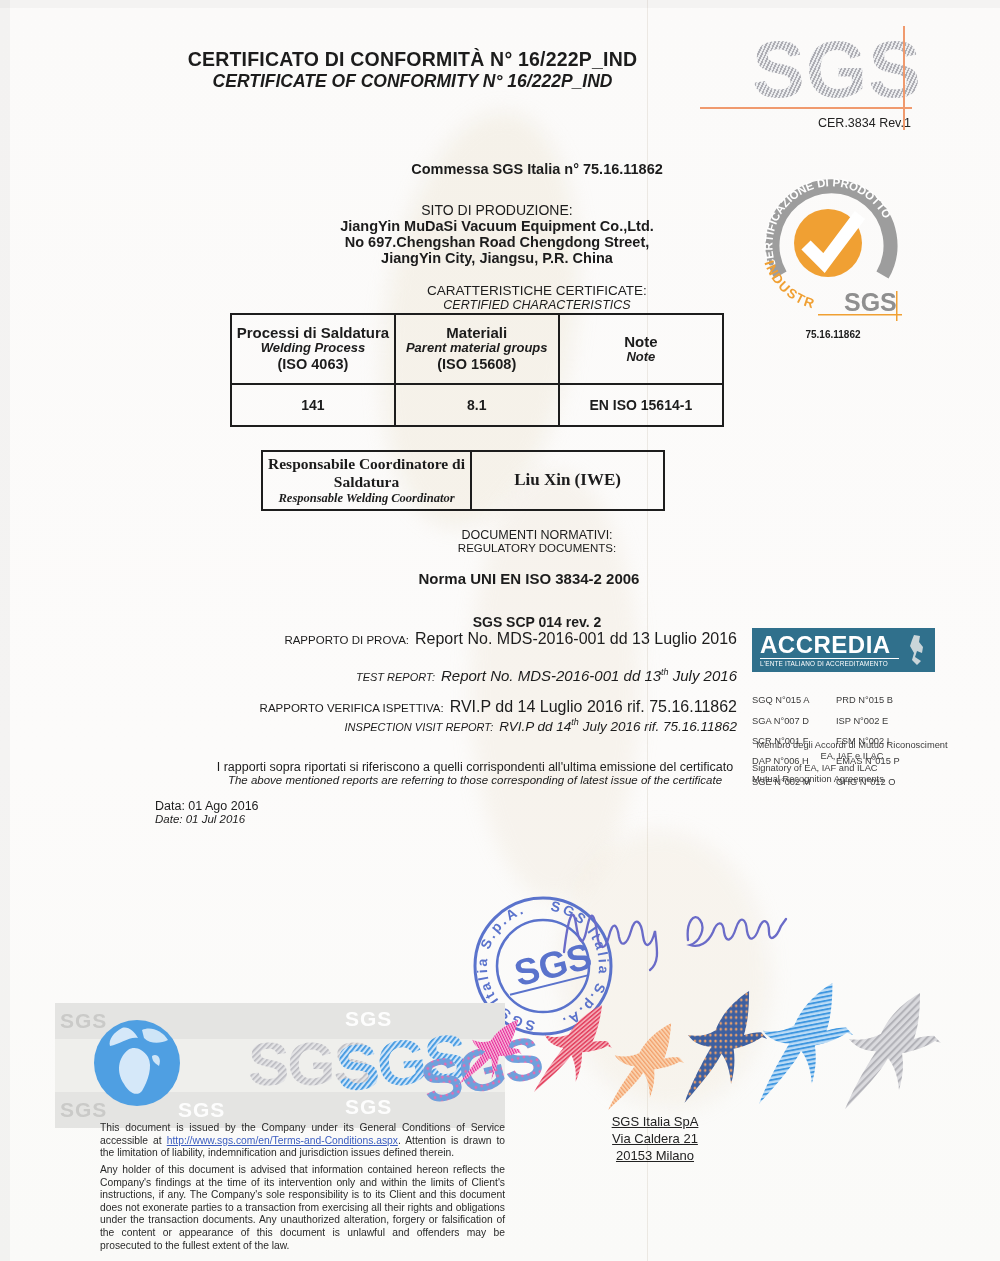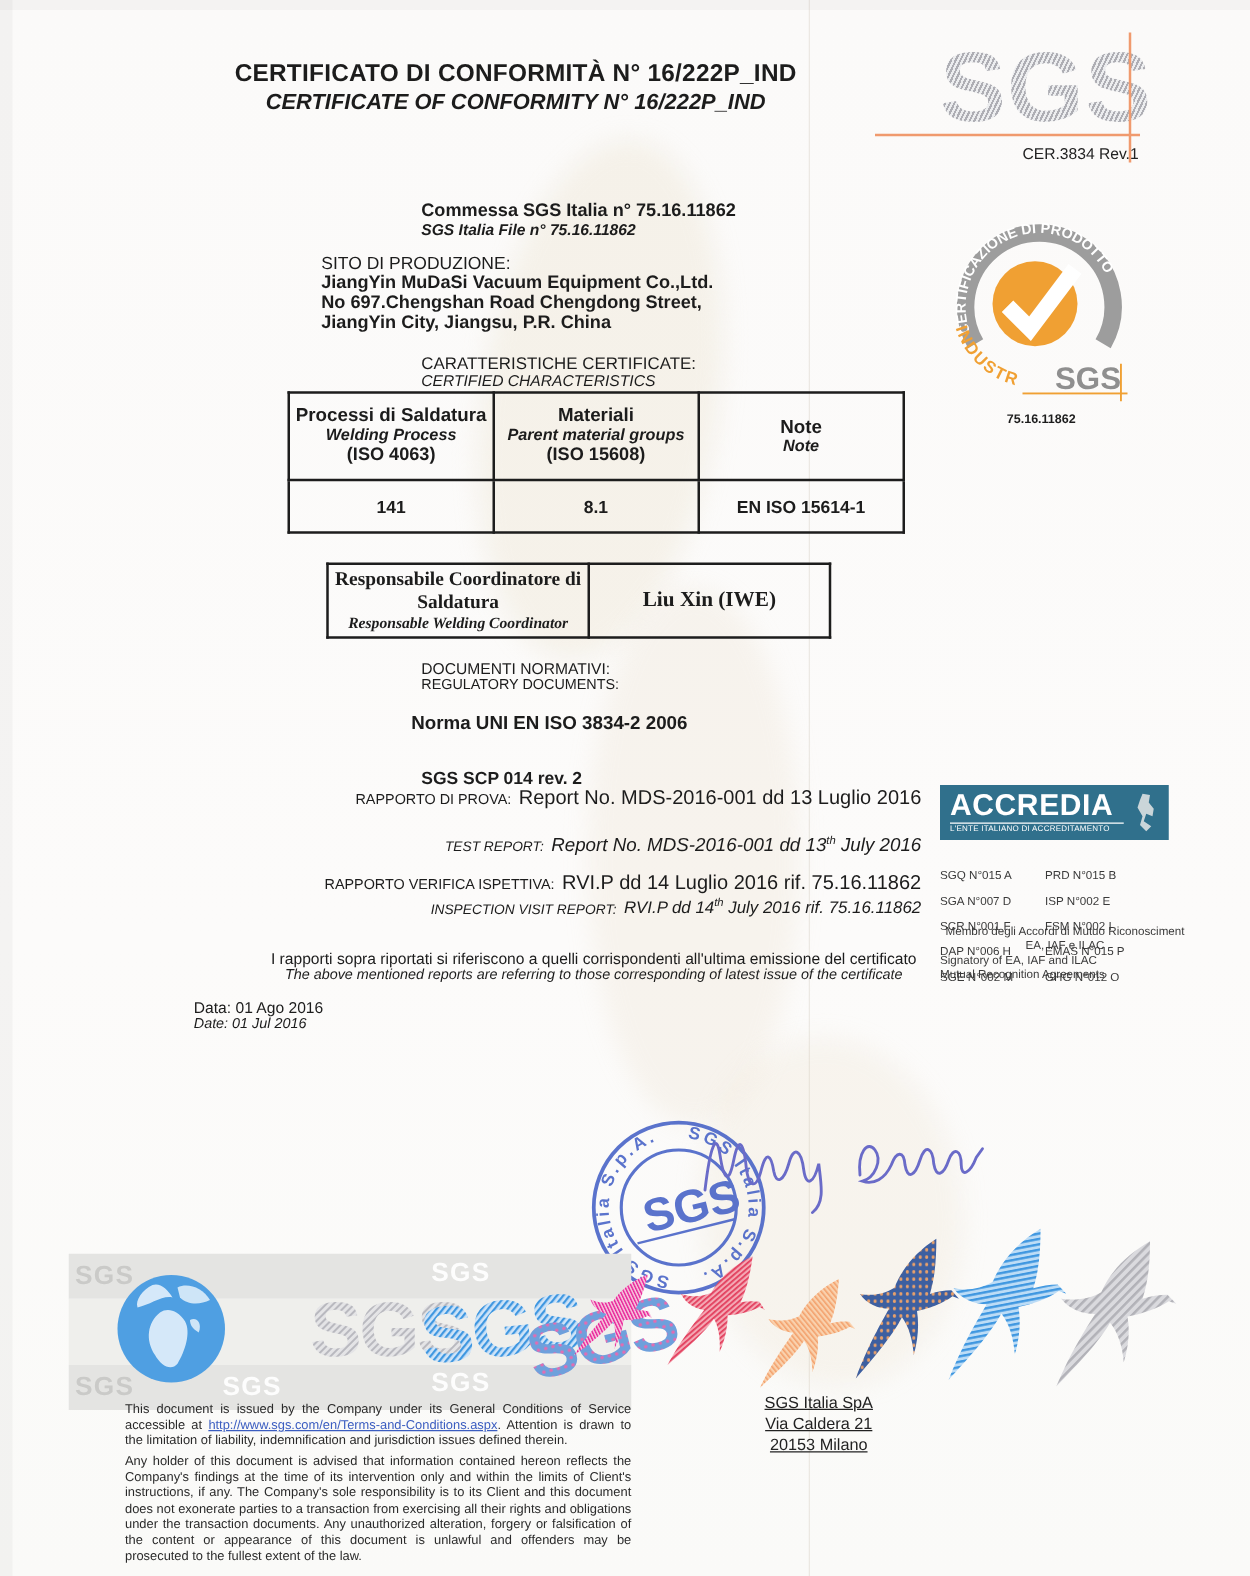--- a/index.html
+++ b/index.html
@@ -4,21 +4,21 @@
 <style>
   html,body{margin:0;padding:0;background:#ffffff;}
   .page{
     position:relative;width:1000px;height:1261px;overflow:hidden;
     background:linear-gradient(180deg,#fbfaf9 0%,#fcfbfa 60%,#fafaf8 100%);
     font-family:"Liberation Sans",sans-serif;color:#1c1c1c;
   }
   .abs{position:absolute;}
   .b{font-weight:bold;}
   .i{font-style:italic;}
-  .right{text-align:left;}
+  .right{text-align:center;}
   .center{text-align:center;}
 
   
   .wm{position:absolute;border-radius:50%;filter:blur(10px);pointer-events:none;}
   .fold{position:absolute;top:0;left:647px;width:1px;height:1261px;background:rgba(180,168,150,.22);}
   .edgeL{position:absolute;top:0;left:0;width:10px;height:1261px;background:rgba(120,120,120,.06);}
   .edgeT{position:absolute;top:0;left:0;width:1000px;height:8px;background:rgba(120,120,120,.05);}
 
   
   .title1{font-size:19.5px;letter-spacing:.2px;}
@@ -83,21 +83,20 @@
 
   <div class="abs" style="left:752px;top:30px;">
     <span class="sgs-big">SGS</span>
   </div>
   <div class="cross-h" style="left:700px;top:107px;width:212px;"></div>
   <div class="cross-v" style="left:903px;top:26px;height:104px;"></div>
   <div class="abs cer" style="left:818px;top:116px;">CER.3834 Rev.1</div>
 
   <div class="abs right" style="right:263px;top:161px;width:400px;">
     <div class="b f145">Commessa SGS Italia n° 75.16.11862</div>
-    <div class="b i f125">SGS Italia File n° 75.16.11862</div>
   </div>
 
   <div class="abs right" style="right:263px;top:202px;width:480px;">
     <div class="f14">SITO DI PRODUZIONE:</div>
     <div class="b f145">JiangYin MuDaSi Vacuum Equipment Co.,Ltd.</div>
     <div class="b f145">No 697.Chengshan Road Chengdong Street,</div>
     <div class="b f145">JiangYin City, Jiangsu, P.R. China</div>
   </div>
 
   <div class="abs right" style="right:263px;top:283px;width:400px;">

